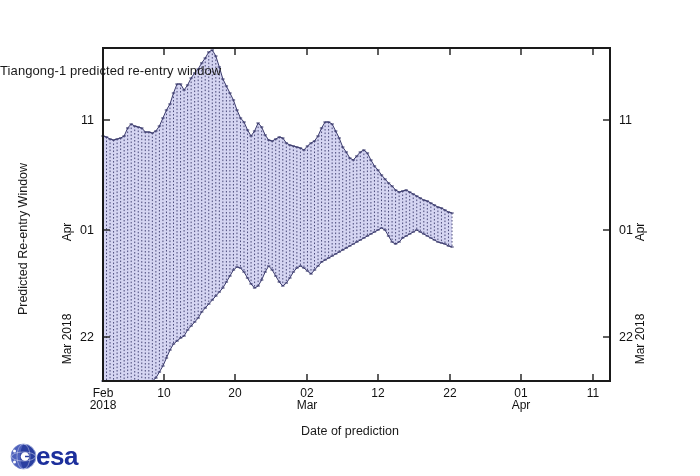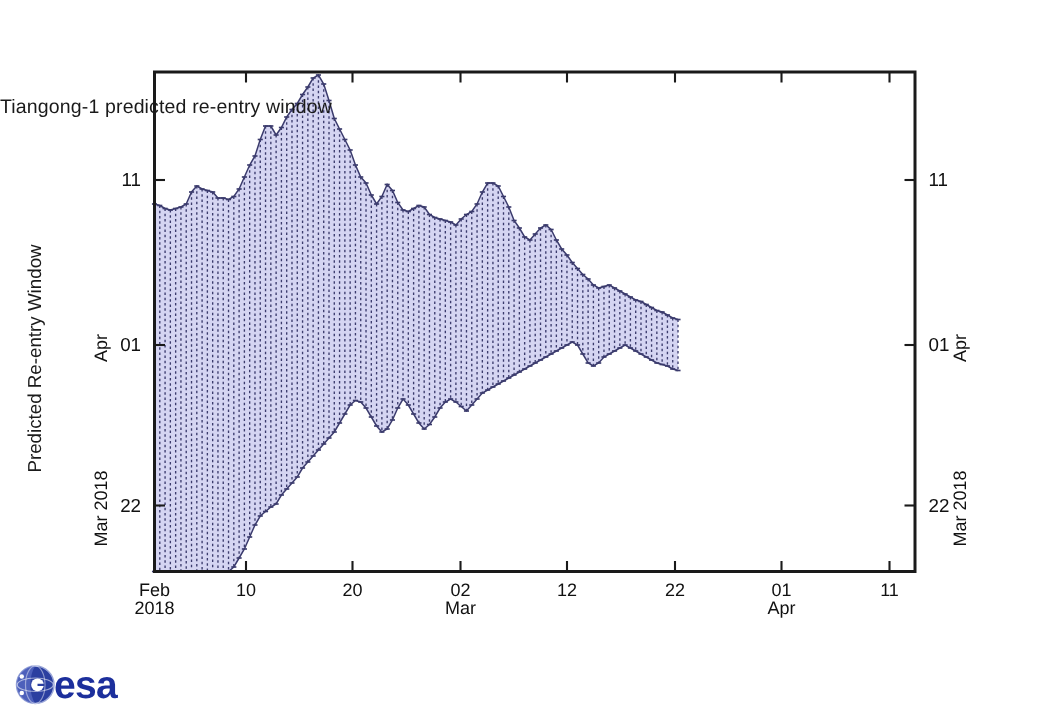--- a/index.html
+++ b/index.html
@@ -35,20 +35,21 @@
   }
   svg{display:block;}
   text{font-family:"Liberation Sans", sans-serif;}
 </style>
 </head>
 <body>
 
 <div id="figure">
 
   <div class="ttl">Tiangong-1 predicted re-entry window</div>
+  <div class="xlabel">Date of prediction</div>
   <div class="ylabel">Predicted Re-entry Window</div>
 
   <svg id="plot" width="700" height="476" xmlns="http://www.w3.org/2000/svg">
       <path d="M 103 136 L 106.52525252525253 137 L 110.05050505050505 139 L 113.57575757575758 140 L 117.1010101010101 139 L 120.62626262626263 138 L 124.15151515151516 136 L 127.67676767676768 128 L 131.2020202020202 124 L 134.72727272727272 126 L 138.25252525252526 127 L 141.77777777777777 128 L 145.3030303030303 132 L 148.82828282828282 132 L 152.35353535353536 133 L 155.87878787878788 131 L 159.40404040404042 126 L 162.92929292929293 118 L 166.45454545454544 110 L 169.97979797979798 104 L 173.50505050505052 93 L 177.03030303030303 84 L 180.55555555555554 84 L 184.08080808080808 90 L 187.60606060606062 85 L 191.13131313131314 78 L 194.65656565656565 73 L 198.1818181818182 69 L 201.70707070707073 63 L 205.23232323232324 58 L 208.75757575757575 52 L 212.2828282828283 50 L 215.8080808080808 56 L 219.33333333333331 67 L 222.85858585858585 79 L 226.3838383838384 86 L 229.9090909090909 93 L 233.43434343434345 100 L 236.95959595959596 110 L 240.4848484848485 118 L 244.010101010101 122 L 247.53535353535352 130 L 251.06060606060606 136 L 254.58585858585857 131 L 258.1111111111111 123 L 261.6363636363636 127 L 265.16161616161617 135 L 268.6868686868687 140 L 272.21212121212125 141 L 275.73737373737373 139 L 279.26262626262627 137 L 282.78787878787875 138 L 286.3131313131313 143 L 289.83838383838383 145 L 293.3636363636364 146 L 296.8888888888889 147 L 300.41414141414145 148 L 303.93939393939394 150 L 307.4646464646465 146 L 310.98989898989896 143 L 314.5151515151515 141 L 318.04040404040404 136 L 321.5656565656566 128 L 325.0909090909091 122 L 328.6161616161616 122 L 332.14141414141415 124 L 335.66666666666663 131 L 339.19191919191917 138 L 342.7171717171717 147 L 346.24242424242425 152 L 349.7676767676768 158 L 353.29292929292933 160 L 356.8181818181818 156 L 360.34343434343435 152 L 363.8686868686869 150 L 367.3939393939394 153 L 370.9191919191919 160 L 374.44444444444446 166 L 377.969696969697 170 L 381.4949494949495 175 L 385.020202020202 179 L 388.54545454545456 183 L 392.07070707070704 186 L 395.5959595959596 190 L 399.1212121212121 192 L 402.64646464646466 191 L 406.17171717171715 190 L 409.6969696969697 192 L 413.22222222222223 194 L 416.74747474747477 196 L 420.27272727272725 198 L 423.7979797979798 200 L 427.32323232323233 201 L 430.8484848484849 203 L 434.37373737373736 205 L 437.8989898989899 207 L 441.42424242424244 208 L 444.949494949495 210 L 448.47474747474746 212 L 452 213 L 452 247 L 448.47474747474746 246 L 444.949494949495 244 L 441.42424242424244 243 L 437.8989898989899 242 L 434.37373737373736 240 L 430.8484848484849 238 L 427.32323232323233 236 L 423.7979797979798 234 L 420.27272727272725 232 L 416.74747474747477 230 L 413.22222222222223 232 L 409.6969696969697 234 L 406.17171717171715 236 L 402.64646464646466 238 L 399.1212121212121 242 L 395.5959595959596 244 L 392.07070707070704 242 L 388.54545454545456 236 L 385.020202020202 230 L 381.4949494949495 228 L 377.969696969697 230 L 374.44444444444446 232 L 370.9191919191919 234 L 367.3939393939394 236 L 363.8686868686869 238 L 360.34343434343435 240 L 356.8181818181818 242 L 353.29292929292933 244 L 349.7676767676768 246 L 346.24242424242425 248 L 342.7171717171717 250 L 339.19191919191917 252 L 335.66666666666663 254 L 332.14141414141415 256 L 328.6161616161616 258 L 325.0909090909091 260 L 321.5656565656566 262 L 318.04040404040404 266 L 314.5151515151515 270 L 310.98989898989896 274 L 307.4646464646465 271 L 303.93939393939394 268 L 300.41414141414145 266 L 296.8888888888889 268 L 293.3636363636364 272 L 289.83838383838383 278 L 286.3131313131313 283 L 282.78787878787875 286 L 279.26262626262627 282 L 275.73737373737373 276 L 272.21212121212125 270 L 268.6868686868687 266 L 265.16161616161617 272 L 261.6363636363636 280 L 258.1111111111111 286 L 254.58585858585857 288 L 251.06060606060606 284 L 247.53535353535352 278 L 244.010101010101 272 L 240.4848484848485 268 L 236.95959595959596 267 L 233.43434343434345 270 L 229.9090909090909 276 L 226.3838383838384 282 L 222.85858585858585 288 L 219.33333333333331 292 L 215.8080808080808 296 L 212.2828282828283 300 L 208.75757575757575 304 L 205.23232323232324 308 L 201.70707070707073 312 L 198.1818181818182 318 L 194.65656565656565 322 L 191.13131313131314 326 L 187.60606060606062 330 L 184.08080808080808 336 L 180.55555555555554 338 L 177.03030303030303 341 L 173.50505050505052 344 L 169.97979797979798 350 L 166.45454545454544 358 L 162.92929292929293 366 L 159.40404040404042 372 L 155.87878787878788 378 L 152.35353535353536 381 L 148.82828282828282 381 L 145.3030303030303 381 L 141.77777777777777 381 L 138.25252525252526 381 L 134.72727272727272 381 L 131.2020202020202 381 L 127.67676767676768 381 L 124.15151515151516 381 L 120.62626262626263 381 L 117.1010101010101 381 L 113.57575757575758 381 L 110.05050505050505 381 L 106.52525252525253 381 L 103 381 Z" fill="#d5d5f2" stroke="none"></path>
       <g>
         <line x1="103" y1="136" x2="103" y2="381" stroke="#3b3b6d" stroke-width="0.9" stroke-dasharray="1.6 1.9"></line>
         <line x1="101.3" y1="136" x2="104.7" y2="136" stroke="#3b3b6d" stroke-width="1.1"></line>
         <line x1="101.3" y1="381" x2="104.7" y2="381" stroke="#3b3b6d" stroke-width="1.1"></line>
         <line x1="106.52525252525253" y1="137" x2="106.52525252525253" y2="381" stroke="#3b3b6d" stroke-width="0.9" stroke-dasharray="1.6 1.9"></line>
         <line x1="104.82525252525252" y1="137" x2="108.22525252525253" y2="137" stroke="#3b3b6d" stroke-width="1.1"></line>

